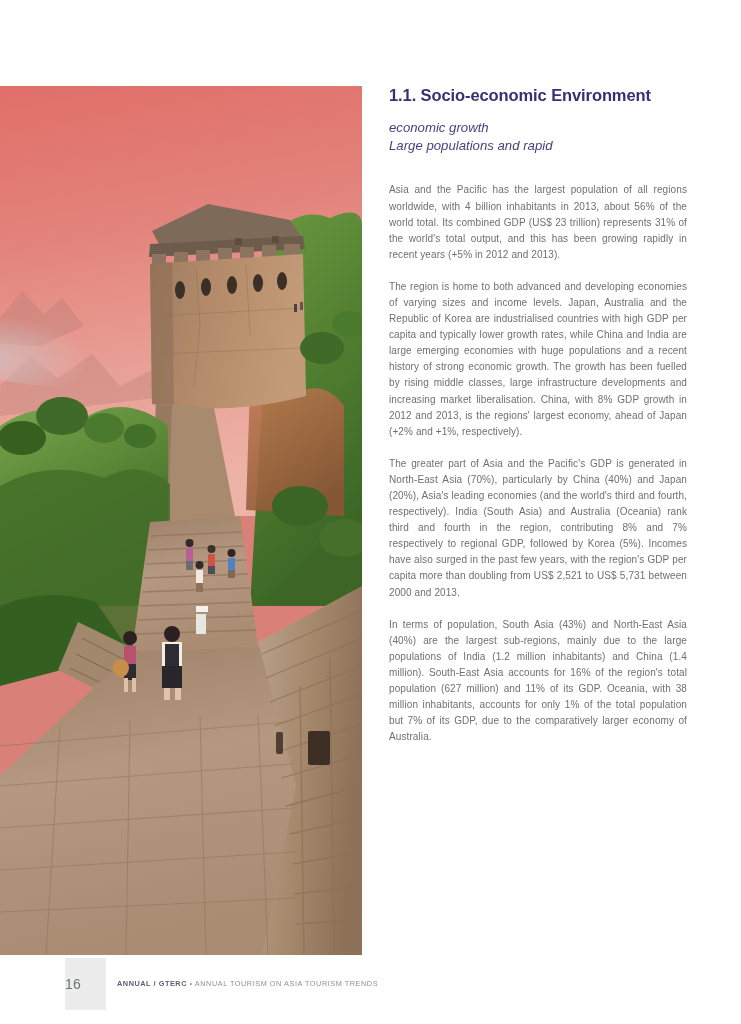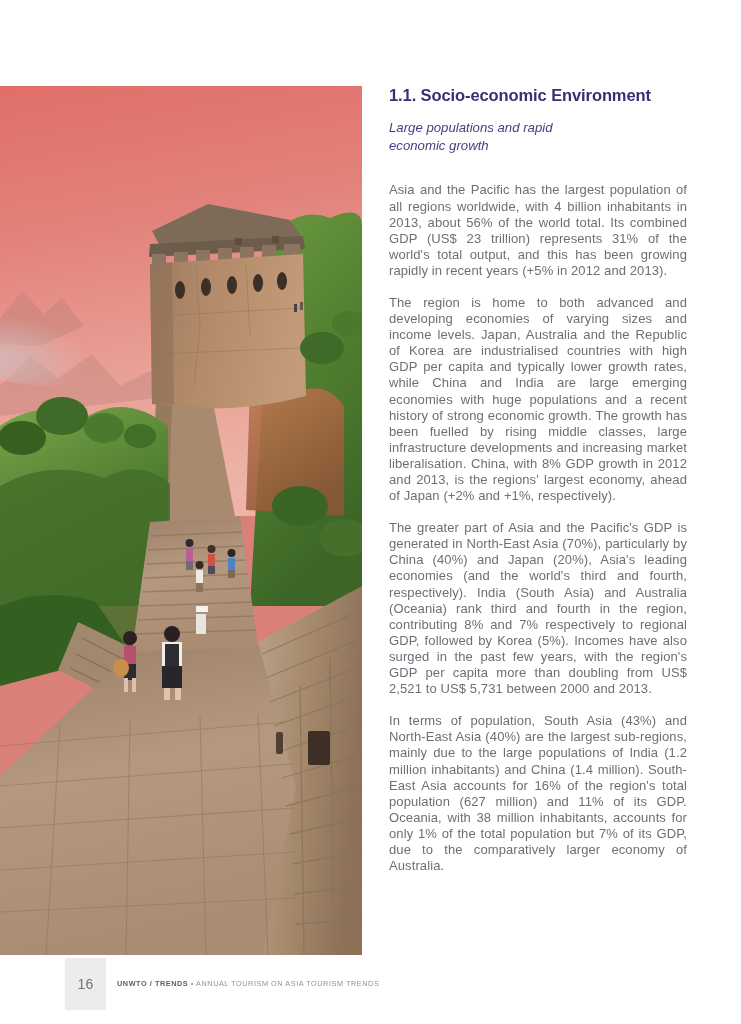--- a/index.html
+++ b/index.html
@@ -50,21 +50,21 @@
 
   .subheading {
     font-size: 13.2px;
     font-style: italic;
     color: #4a3d7e;
     line-height: 1.35;
     margin-bottom: 28px;
   }
 
   .body-text p {
-    font-size: 13px;
+    font-size: 10px;
     line-height: 16.1px;
     color: #6e6e76;
     text-align: justify;
     margin-bottom: 16px;
     letter-spacing: 0.1px;
   }
   .body-text p:last-child { margin-bottom: 0; }
 
   
   .footer {
@@ -76,21 +76,21 @@
   }
   .page-num-box {
     position: absolute;
     left: 65px;
     top: 0;
     width: 41px;
     height: 52px;
     background: #ececed;
     display: flex;
     align-items: center;
-    justify-content: center;
+    justify-content: flex-start;
   }
   .page-num {
     font-size: 14px;
     color: #6f7279;
     letter-spacing: 0.3px;
   }
   .footer-text {
     position: absolute;
     left: 117px;
     top: 21px;
@@ -330,34 +330,34 @@
 
       <rect x="0" y="0" width="362" height="869" fill="none"></rect>
     </svg>
   </div>
 
   <div class="col-right">
 
     <h1 class="heading">1.1. Socio-economic Environment</h1>
 
     <div class="subheading">
+      <div>economic growth</div>
       <div>Large populations and rapid</div>
-      <div>economic growth</div>
     </div>
 
     <div class="body-text">
       <p>Asia and the Pacific has the largest population of all regions worldwide, with 4 billion inhabitants in 2013, about 56% of the world total. Its combined GDP (US$ 23 trillion) represents 31% of the world's total output, and this has been growing rapidly in recent years (+5% in 2012 and 2013).</p>
       <p>The region is home to both advanced and developing economies of varying sizes and income levels. Japan, Australia and the Republic of Korea are industrialised countries with high GDP per capita and typically lower growth rates, while China and India are large emerging economies with huge populations and a recent history of strong economic growth. The growth has been fuelled by rising middle classes, large infrastructure developments and increasing market liberalisation. China, with 8% GDP growth in 2012 and 2013, is the regions' largest economy, ahead of Japan (+2% and +1%, respectively).</p>
       <p>The greater part of Asia and the Pacific's GDP is generated in North-East Asia (70%), particularly by China (40%) and Japan (20%), Asia's leading economies (and the world's third and fourth, respectively). India (South Asia) and Australia (Oceania) rank third and fourth in the region, contributing 8% and 7% respectively to regional GDP, followed by Korea (5%). Incomes have also surged in the past few years, with the region's GDP per capita more than doubling from US$ 2,521 to US$ 5,731 between 2000 and 2013.</p>
       <p>In terms of population, South Asia (43%) and North-East Asia (40%) are the largest sub-regions, mainly due to the large populations of India (1.2 million inhabitants) and China (1.4 million). South-East Asia accounts for 16% of the region's total population (627 million) and 11% of its GDP. Oceania, with 38 million inhabitants, accounts for only 1% of the total population but 7% of its GDP, due to the comparatively larger economy of Australia.</p>
     </div>
   </div>
 
   <div class="footer">
     <div class="page-num-box">
       <span class="page-num">16</span>
     </div>
     <div class="footer-text">
-      <span class="brand">UNWTO / TRENDS</span><span> • </span><span>ANNUAL TOURISM ON ASIA TOURISM TRENDS</span>
+      <span class="brand">ANNUAL / GTERC</span><span> • </span><span>ANNUAL TOURISM ON ASIA TOURISM TRENDS</span>
     </div>
   </div>
 
 </div>
 
 </body></html>

